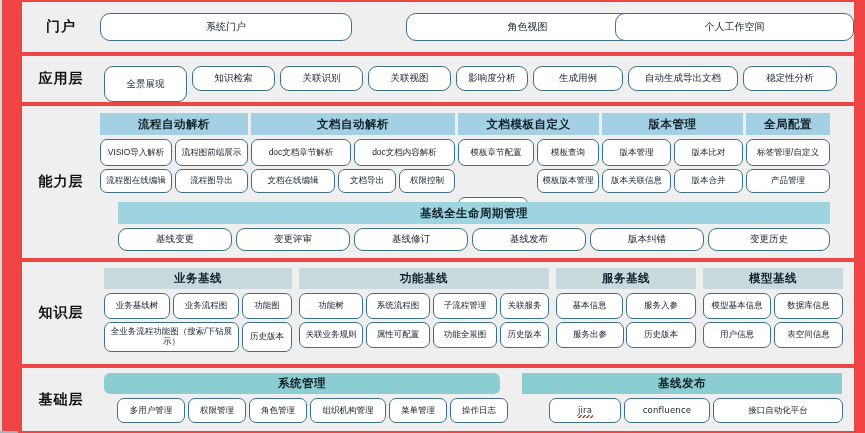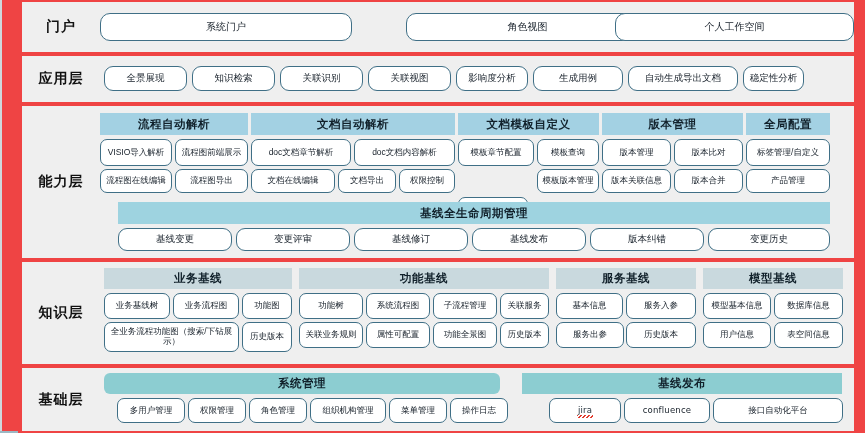--- a/index.html
+++ b/index.html
@@ -60,28 +60,28 @@
 
   <div class="row" id="row-portal" style="top:2px;height:50px;">
     <div class="layer-label">门户</div>
     <div class="pill portal" style="left:78px;top:11px;width:252px;height:28px;">系统门户</div>
     <div class="pill portal" style="left:340px;top:11px;width:243px;height:28px;margin-left:44px;">角色视图</div>
     <div class="pill portal" style="left:593px;top:11px;width:239px;height:28px;">个人工作空间</div>
   </div>
 
   <div class="row" id="row-application" style="top:56px;height:46px;">
     <div class="layer-label">应用层</div>
-    <div class="pill big" style="left:82px;top:10px;width:83px;height:25px;">全景展现</div>
+    <div class="pill big" style="left:82px;top:10px;width:83px;height:36px;">全景展现</div>
     <div class="pill big" style="left:170px;top:10px;width:83px;height:25px;">知识检索</div>
     <div class="pill big" style="left:258px;top:10px;width:83px;height:25px;">关联识别</div>
     <div class="pill big" style="left:346px;top:10px;width:83px;height:25px;">关联视图</div>
     <div class="pill big" style="left:434px;top:10px;width:72px;height:25px;">影响度分析</div>
     <div class="pill big" style="left:511px;top:10px;width:90px;height:25px;">生成用例</div>
     <div class="pill big" style="left:606px;top:10px;width:110px;height:25px;">自动生成导出文档</div>
-    <div class="pill big" style="left:721px;top:10px;width:61px;height:25px;">稳定性分析</div>
+    <div class="pill big" style="left:721px;top:10px;width:94px;height:25px;">稳定性分析</div>
   </div>
 
   <div class="row" id="row-capability" style="top:106px;height:152px;">
     <div class="layer-label">能力层</div>
 
     <div class="band cap" style="left:78px;top:7px;width:148px;height:22px;">流程自动解析</div>
     <div class="band cap" style="left:229px;top:7px;width:204px;height:22px;">文档自动解析</div>
     <div class="band cap" style="left:436px;top:7px;width:141px;height:22px;">文档模板自定义</div>
     <div class="band cap" style="left:580px;top:7px;width:141px;height:22px;">版本管理</div>
     <div class="band cap" style="left:724px;top:7px;width:84px;height:22px;">全局配置</div>

